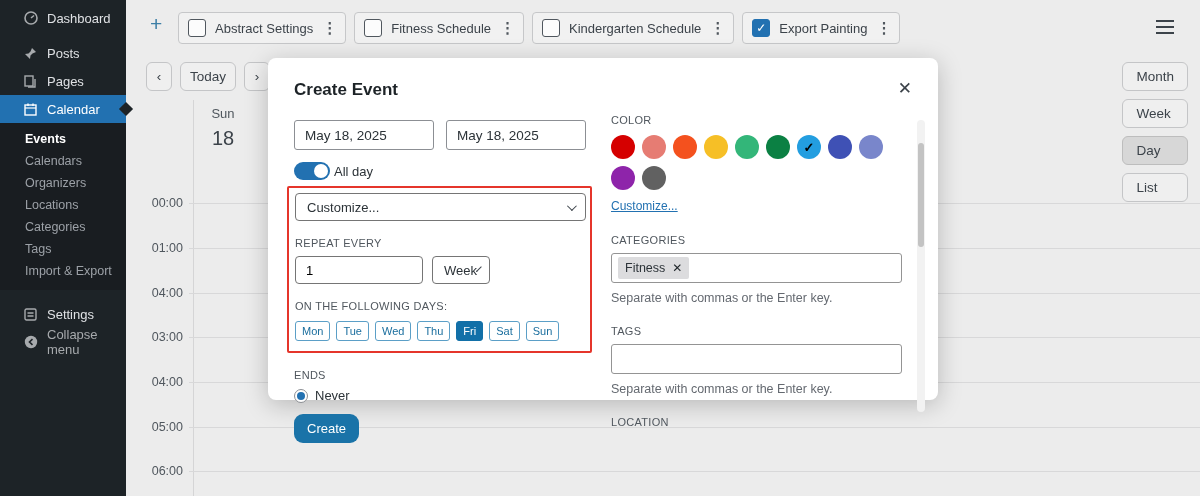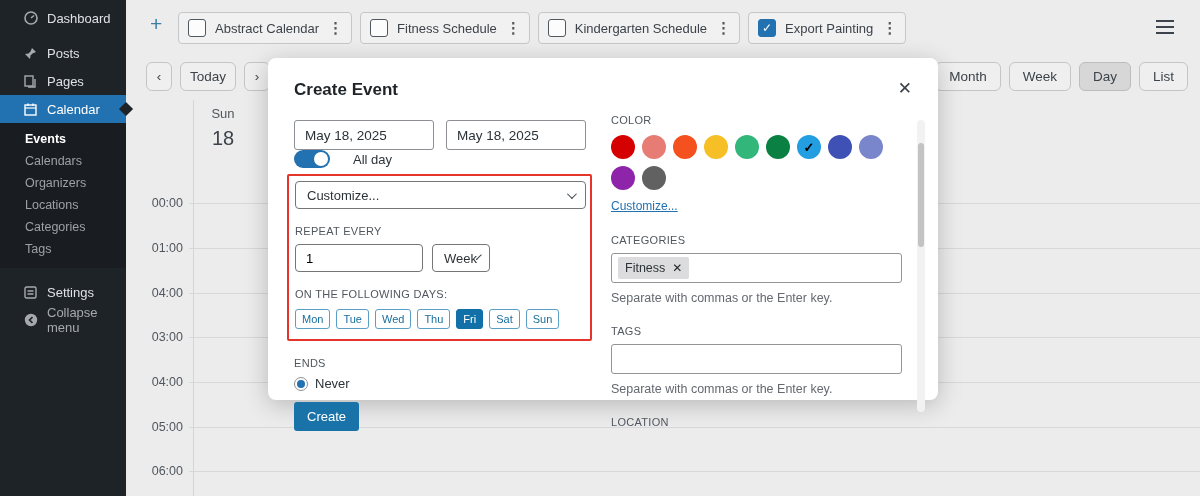--- a/index.html
+++ b/index.html
@@ -25,21 +25,21 @@
   .content { position:absolute; left:126px; top:0; right:0; bottom:0; }
   .add-btn { position:absolute; left:24px; top:13px; font-size:21px; color:#3d7fa6; cursor:pointer; line-height:1; }
   .chips { position:absolute; left:52px; top:12px; display:flex; gap:8px; }
   .chip { display:inline-flex; align-items:center; gap:9px; height:32px; padding:0 8px 0 9px; background:#f1f1f1; border:1px solid #c6c7c9; border-radius:4px; font-size:13px; color:#3c434a; }
   .cbox { width:18px; height:18px; border:1.5px solid #50575e; border-radius:3px; background:#fcfcfc; display:inline-flex; align-items:center; justify-content:center; cursor:pointer; }
   .cbox.checked { background:#2271b1; border-color:#2271b1; color:#fff; font-size:12px; }
   .kebab { font-size:15px; font-weight:bold; color:#50575e; cursor:pointer; letter-spacing:0; }
 
   .navrow { position:absolute; left:20px; top:62px; display:flex; gap:8px; }
   .nav-btn { height:29px; min-width:26px; padding:0 9px; background:#efefef; border:1px solid #c4c5c7; border-radius:6px; font-size:13.5px; color:#3c434a; display:inline-flex; align-items:center; justify-content:center; cursor:pointer; }
-  .views { position:absolute; right:12px; top:62px; display:flex; gap:8px; z-index:4; }
+  .views { position:absolute; right:12px; top:62px; display:flex; gap:8px; z-index:4;flex-direction:column; }
   .view-btn { height:29px; padding:0 13px; background:#efefef; border:1px solid #c4c5c7; border-radius:6px; font-size:13.5px; color:#3c434a; display:inline-flex; align-items:center; cursor:pointer; }
   .view-btn.active { background:#d7d7d7; border-color:#bdbdbd; }
   .hamburger { position:absolute; right:26px; top:20px; width:18px; cursor:pointer; }
   .hamburger div { height:2px; background:#3c434a; margin-bottom:4px; }
 
   
   .vline { position:absolute; left:193px; top:100px; bottom:0; width:1px; background:#d5d5d6; }
   .day-head { position:absolute; left:193px; top:106px; width:60px; text-align:center; }
   .day-name { font-size:13px; color:#50575e; }
   .day-num { font-size:20px; color:#3c434a; margin-top:6px; }
@@ -49,41 +49,41 @@
 
   
   .modal { position:absolute; left:268px; top:58px; width:670px; height:342px; background:#ffffff; border-radius:8px; box-shadow:0 5px 24px rgba(0,0,0,.22); z-index:5; }
   .modal-title { position:absolute; left:26px; top:22px; font-size:17px; font-weight:bold; color:#1d2327; }
   .modal-close { position:absolute; right:26px; top:20px; font-size:17px; color:#3c434a; cursor:pointer; }
   .col-left { position:absolute; left:26px; top:56px; width:292px; }
   .col-right { position:absolute; left:343px; top:56px; width:291px; }
   .flabel { font-size:11px; color:#50575e; letter-spacing:.3px; }
   .inputs-row { display:flex; gap:12px; margin-top:6px; }
   .tinput { width:140px; height:30px; border:1px solid #8c8f94; border-radius:3px; background:#fff; font-size:13.5px; color:#2c3338; padding:0 10px; font-family:"Liberation Sans",sans-serif; }
-  .toggle-row { display:flex; align-items:center; gap:23px; margin-top:0; height:18px; }
+  .toggle-row { display:flex; align-items:center; gap:4px; margin-top:12px; height:18px; }
   .toggle { width:36px; height:18px; border-radius:9px; background:#2271b1; position:relative; cursor:pointer; }
   .toggle .knob { position:absolute; right:2px; top:2px; width:14px; height:14px; border-radius:50%; background:#fff; }
   .toggle-label { font-size:13px; color:#2c3338; }
   .hl-box { margin:6px 0 0 -7px; width:305px; border:2px solid #e5352b; border-radius:2px; padding:5px 6px 10px 6px; }
   .select { height:28px; border:1px solid #757575; border-radius:4px; background:#fff; display:flex; align-items:center; justify-content:space-between; padding:0 11px; font-size:13px; color:#2c3338; cursor:pointer; }
   .select.full { width:291px; }
   .chev { width:7px; height:7px; border-right:1.5px solid #3c434a; border-bottom:1.5px solid #3c434a; transform:rotate(45deg) translateY(-2px); }
   .rlabel { font-size:11px; color:#50575e; margin-top:16px; letter-spacing:.3px; }
   .repeat-row { display:flex; gap:9px; margin-top:7px; }
   .num-input { width:128px; height:28px; border:1px solid #757575; border-radius:4px; font-size:13px; padding:0 10px; font-family:"Liberation Sans",sans-serif; }
   .unit-select { width:58px; height:28px; }
   .days-row { display:flex; gap:6px; margin-top:9px; }
   .day-pill { font-size:11px; color:#1a6e9e; border:1px solid #5b9fc7; border-radius:3px; padding:3px 6px; cursor:pointer; }
   .day-pill.sel { background:#1270a8; border-color:#1270a8; color:#fff; }
   .ends-label { font-size:11px; color:#50575e; margin-top:16px; letter-spacing:.3px; }
   .radio-row { display:flex; align-items:center; gap:7px; margin-top:7px; }
   .radio { width:14px; height:14px; border-radius:50%; border:1px solid #8c8f94; background:#fff; display:flex; align-items:center; justify-content:center; cursor:pointer; }
   .radio .dot { width:8px; height:8px; border-radius:50%; background:#2271b1; }
   .radio-label { font-size:13px; color:#2c3338; }
-  .create-btn { margin-top:11px; display:inline-block; background:#1a73a8; color:#fff; font-size:13px; border:none; border-radius:3px; padding:7px 13px; cursor:pointer; font-family:"Liberation Sans",sans-serif; }
+  .create-btn { margin-top:11px; display:inline-block; background:#1a73a8; color:#fff; font-size:13px; border:none; border-radius:9px; padding:7px 13px; cursor:pointer; font-family:"Liberation Sans",sans-serif; }
 
   .swatches { display:flex; gap:7px; margin-top:9px; }
   .swatches.second { margin-top:7px; }
   .swatch { width:24px; height:24px; border-radius:50%; cursor:pointer; display:flex; align-items:center; justify-content:center; }
   .swcheck { color:#000; font-size:13px; font-weight:bold; }
   .cust-link { display:inline-block; margin-top:9px; font-size:12px; color:#2271b1; text-decoration:underline; cursor:pointer; }
   .sec-label { font-size:11px; color:#50575e; margin-top:20px; letter-spacing:.3px; }
   .tag-box { margin-top:7px; width:291px; height:30px; border:1px solid #949494; border-radius:3px; background:#fff; display:flex; align-items:center; padding:0 3px; }
   .cat-chip { background:#dcdcde; border-radius:2px; font-size:12.5px; color:#2c3338; padding:4px 7px; display:inline-flex; align-items:center; gap:7px; margin-left:3px; }
   .chip-x { font-size:12px; cursor:pointer; color:#1d2327; }
@@ -133,20 +133,21 @@
     <span>Calendar</span>
     <span class="notch"></span>
   </div>
   <div class="submenu">
     <div class="submenu-item current">Events</div>
     <div class="submenu-item">Calendars</div>
     <div class="submenu-item">Organizers</div>
     <div class="submenu-item">Locations</div>
     <div class="submenu-item">Categories</div>
     <div class="submenu-item">Tags</div>
+    <div class="submenu-item">Import &amp; Export</div>
   </div>
   <div class="menu-item settings">
     <span class="micon">
       <svg width="13" height="13" viewBox="0 0 13 13">
           <rect x="1" y="1" width="11" height="11" rx="1.5" fill="none" stroke="#a7aaad" stroke-width="1.4"></rect>
           <path d="M3.5 5 L9.5 5 M3.5 8 L9.5 8" stroke="#a7aaad" stroke-width="1.4"></path>
         </svg>
     </span>
     <span>Settings</span>
   </div>
@@ -161,21 +162,21 @@
   </div>
 </div>
 
 <div class="content">
 
   <div class="add-btn">+</div>
 
   <div class="chips">
     <div class="chip">
       <span class="cbox"></span>
-      <span>Abstract Calendar</span>
+      <span>Abstract Settings</span>
       <span class="kebab">⋮</span>
     </div>
     <div class="chip">
       <span class="cbox"></span>
       <span>Fitness Schedule</span>
       <span class="kebab">⋮</span>
     </div>
     <div class="chip">
       <span class="cbox"></span>
       <span>Kindergarten Schedule</span>

